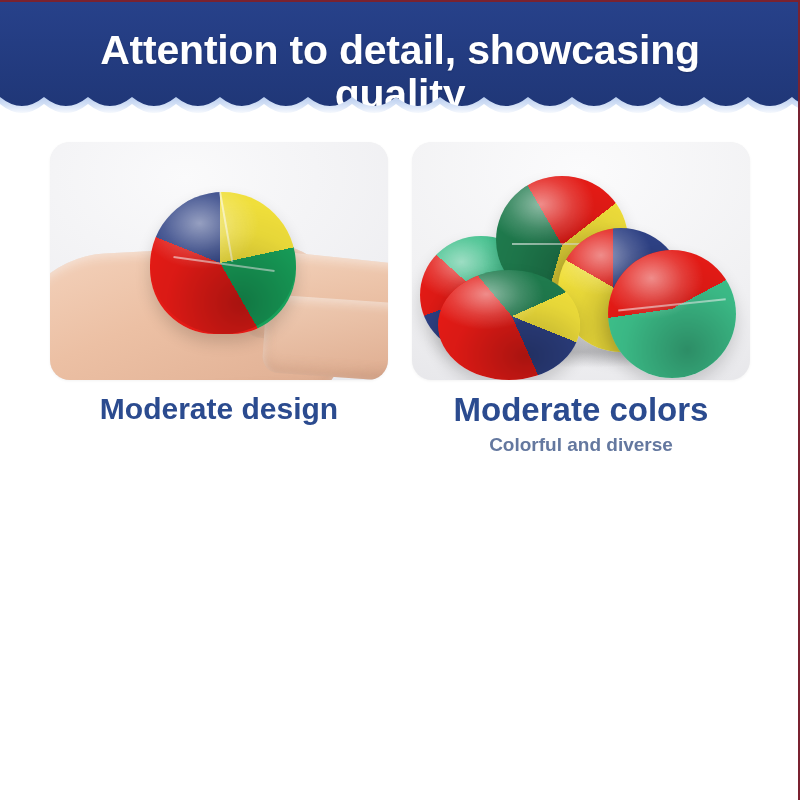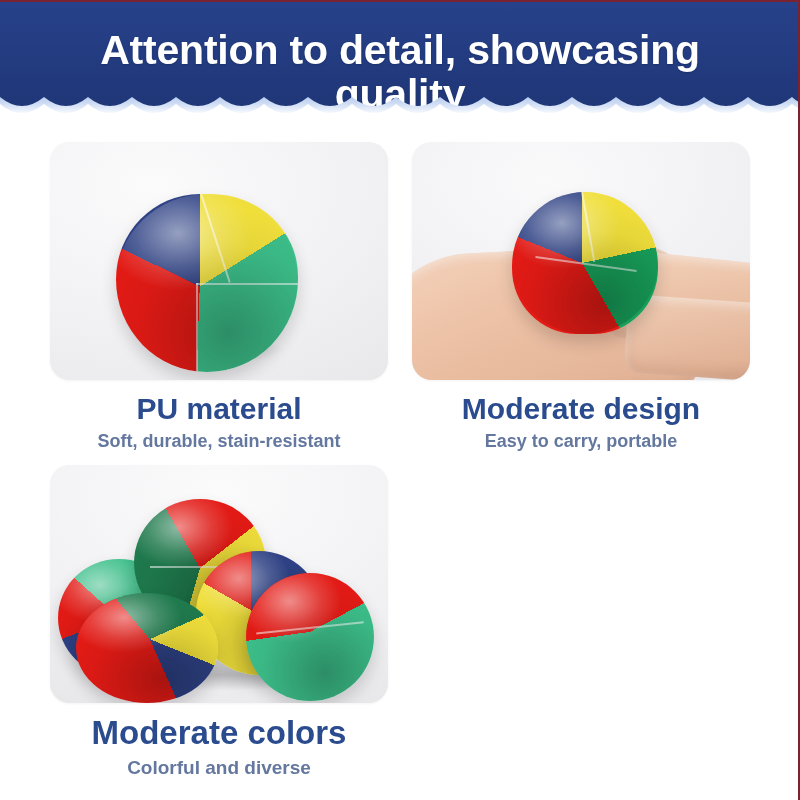--- a/index.html
+++ b/index.html
@@ -181,42 +181,20 @@
                Q 198,41 220,23 Q 242,41 264,23 Q 286,41 308,23 Q 330,41 352,23
                Q 374,41 396,23 Q 418,41 440,23 Q 462,41 484,23 Q 506,41 528,23
                Q 550,41 572,23 Q 594,41 616,23 Q 638,41 660,23 Q 682,41 704,23
                Q 726,41 748,23 Q 770,41 792,23 Q 803,31 800,23
                L800,34 Z" fill="#ffffff"></path>
     </svg>
   </div>
 
   <div class="grid">
 
-    <div class="cell">
-      <div class="photo">
-        <div class="scene bg-plain"></div>
-
-        <div class="shadow-blob" style="left:70px; top:186px; width:190px; height:42px;"></div>
-
-        <div class="ball" style="left:66px; top:52px; width:182px; height:178px; border-radius:46% 48% 50% 50% / 48% 46% 52% 52%;">
-          <div class="panel" style="background:
-               conic-gradient(from 0deg at 46% 52%,
-                 #f0df3b 0deg 58deg,
-                 #3dbf8a 58deg 182deg,
-                 #e31b16 182deg 296deg,
-                 #2e4184 296deg 360deg);"></div>
-          <div class="seam" style="left:46%; top:0; width:2px; height:52%; transform:rotate(-18deg); transform-origin:top center;"></div>
-          <div class="seam" style="left:44%; top:50%; width:2px; height:50%;"></div>
-          <div class="seam" style="left:44%; top:50%; width:56%; height:2px;"></div>
-          <div class="gloss"></div>
-        </div>
-      </div>
-      <div class="cap-title">PU material</div>
-      <div class="cap-sub">Soft, durable, stain-resistant</div>
-    </div>
 
 
     <div class="cell">
       <div class="photo">
         <div class="scene bg-plain3"></div>
 
         <div class="skin" style="left:-42px; top:108px; width:330px; height:150px; border-radius:110px 70px 40px 54px; transform:rotate(-3deg);"></div>
         <div class="skin" style="left:196px; top:116px; width:190px; height:88px; border-radius:18px 60px 60px 24px; transform:rotate(6deg);
                     background:linear-gradient(165deg,#f3d2bb 0%,#e7b99c 70%,#d7a68b 100%);"></div>
         <div class="skin" style="left:214px; top:158px; width:172px; height:78px; border-radius:16px 52px 52px 22px; transform:rotate(4deg);
@@ -228,21 +206,20 @@
                  #f0df3b 0deg 78deg,
                  #18a05a 78deg 150deg,
                  #e31b16 150deg 292deg,
                  #2e4184 292deg 360deg);"></div>
           <div class="seam" style="left:47%; top:0; width:2px; height:50%; transform:rotate(-10deg); transform-origin:top center;"></div>
           <div class="seam" style="left:16%; top:50%; width:70%; height:2px; transform:rotate(8deg);"></div>
           <div class="gloss"></div>
         </div>
       </div>
       <div class="cap-title">Moderate design</div>
-      <div class="cap-sub">Easy to carry, portable</div>
     </div>
 
     <div class="cell">
       <div class="photo">
         <div class="scene bg-plain4"></div>
 
         <div class="shadow-blob" style="left:22px; top:188px; width:300px; height:44px;"></div>
 
         <div class="ball" style="left:8px; top:94px; width:122px; height:118px;">
           <div class="panel" style="background:

